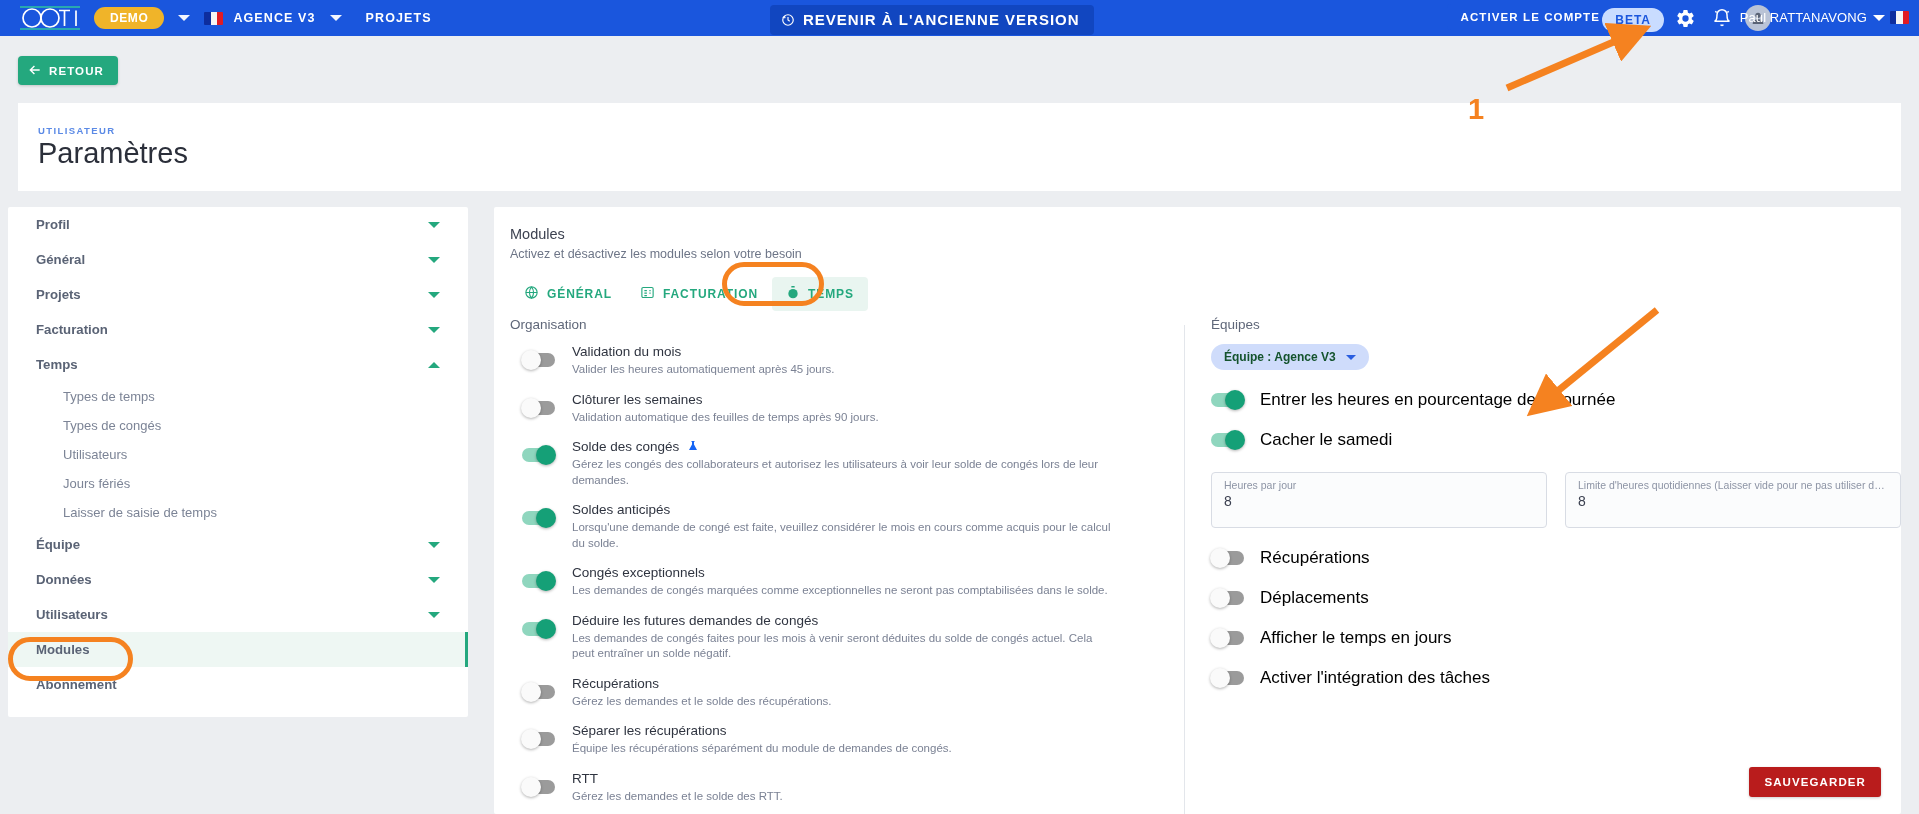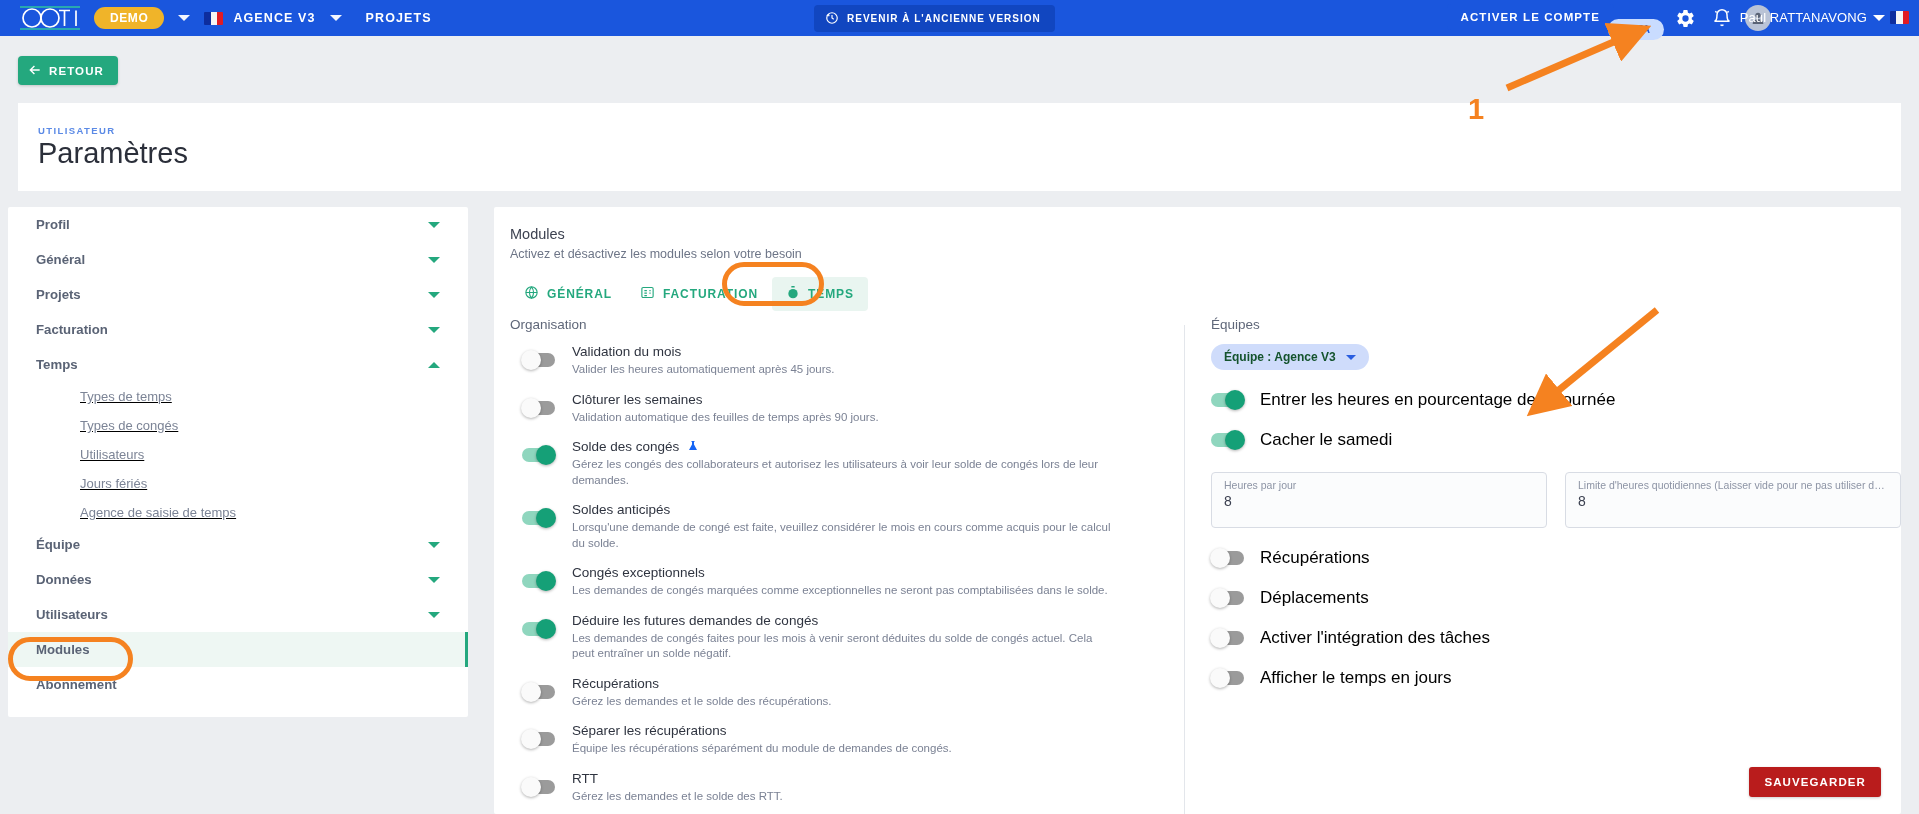--- a/index.html
+++ b/index.html
@@ -38,42 +38,42 @@
   .flag .f1 { left:0; background:#0d2d9e; }
   .flag .f2 { left:33.33%; background:#f5f5f5; }
   .flag .f3 { left:66.66%; background:#e01b24; }
   .nav-link {
     color:#fff; font-size:12.5px; font-weight:700; letter-spacing:1.1px;
     margin-left:10px; white-space:nowrap;
   }
   .nav-item { display:flex; align-items:center; }
 
   .old-version-btn {
-    position:absolute; left:814px; top:5px;
+    position:absolute; left:770px; top:5px;
     background:#1146c0; color:#fff;
     border-radius:4px; padding:6px 14px 7px 11px;
     display:flex; align-items:center; gap:8px;
-    font-size:10px; font-weight:700; letter-spacing:1px;
+    font-size:15px; font-weight:700; letter-spacing:1px;
     border:none; cursor:pointer;
     font-family:"Liberation Sans", sans-serif;
   }
   .revert-icon { width:14px; height:14px; display:block; }
 
   .activate-btn {
     position:absolute; right:305px; top:4px;
     background:#1a56dd; color:#fff;
     border-radius:4px; padding:7px 14px;
     font-size:11.5px; font-weight:700; letter-spacing:1.1px;
     border:none; cursor:pointer;
     font-family:"Liberation Sans", sans-serif;
   }
   .beta-pill {
-    position:absolute; right:255px; top:19px;
+    position:absolute; right:255px; top:8px;
     background:#c9dcff; color:#1a56dd;
-    font-size:10px; font-weight:700; letter-spacing:1px;
+    font-size:12px; font-weight:700; letter-spacing:1px;
     border-radius:13px; padding:5px 13px;
   }
   .icon-btn {
     position:absolute; top:6px; width:24px; height:24px;
     display:flex; align-items:center; justify-content:center; cursor:pointer;
   }
   .gear { right:222px; }
   .bell { right:185px; }
   .avatar {
     position:absolute; right:148px; top:5px;
@@ -119,21 +119,21 @@
     position:absolute; left:8px; top:207px;
     width:460px; height:510px;
     background:#fff; border-radius:2px;
   }
   .side-item {
     position:relative; height:35px;
     display:flex; align-items:center;
     padding-left:28px; cursor:pointer;
   }
   .side-item .lbl { font-size:13.2px; font-weight:700; color:#5a6375; }
-  .side-item.sub { padding-left:72px; height:29px;text-decoration:underline; }
+  .side-item.sub { padding-left:55px; height:29px; }
   .side-item.sub .lbl { font-weight:400; color:#7c8496; font-size:13px; }
   .side-item .chev {
     position:absolute; right:28px; top:50%; transform:translateY(-50%);
     width:0;height:0;border-left:6px solid transparent;border-right:6px solid transparent;
     border-top:6px solid #24a87e;
   }
   .side-item .chev.up {
     border-top:none; border-bottom:6px solid #24a87e;
   }
   .side-item.active {
@@ -366,21 +366,21 @@
     <div class="side-item sub">
       <span class="lbl">Types de congés</span>
     </div>
     <div class="side-item sub">
       <span class="lbl">Utilisateurs</span>
     </div>
     <div class="side-item sub">
       <span class="lbl">Jours fériés</span>
     </div>
     <div class="side-item sub">
-      <span class="lbl">Agence de saisie de temps</span>
+      <span class="lbl">Laisser de saisie de temps</span>
     </div>
     <div class="side-item">
       <span class="lbl">Équipe</span>
       <span class="chev"></span>
     </div>
     <div class="side-item">
       <span class="lbl">Données</span>
       <span class="chev"></span>
     </div>
     <div class="side-item">
@@ -602,27 +602,27 @@
       <div class="r-row">
         <span class="toggle off">
             <span class="knob"></span>
           </span>
         <span class="lbl">Déplacements</span>
       </div>
       <div class="r-row">
         <span class="toggle off">
             <span class="knob"></span>
           </span>
-        <span class="lbl">Activer l'intégration des tâches</span>
+        <span class="lbl">Afficher le temps en jours</span>
       </div>
       <div class="r-row">
         <span class="toggle off">
             <span class="knob"></span>
           </span>
-        <span class="lbl">Afficher le temps en jours</span>
+        <span class="lbl">Activer l'intégration des tâches</span>
       </div>
     </div>
   </div>
 
   <button class="save-btn">SAUVEGARDER</button>
 </div>
 
 <svg class="anno" style="left:0;top:0;width:1919px;height:814px">
   <defs>
     <marker id="ah" markerWidth="6" markerHeight="6" refX="3" refY="3" orient="auto">

